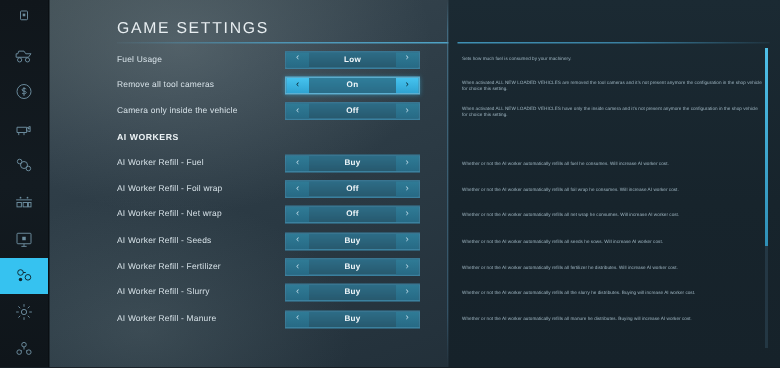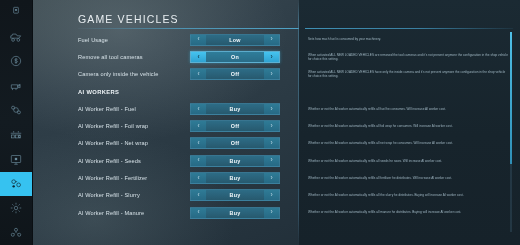--- a/index.html
+++ b/index.html
@@ -240,21 +240,21 @@
             <circle class="gl" cx="12" cy="6.5" r="2.6"></circle>
             <circle class="gl" cx="6.5" cy="15" r="2.6"></circle>
             <circle class="gl" cx="17.5" cy="15" r="2.6"></circle>
             <path class="gl" d="M12 9.1v3M9.6 13.2l-1 .6M14.4 13.2l1 .6"></path>
           </svg>
         </span>
       </div>
     </div>
 
   <div id="panel">
-    <div id="title">GAME VEHICLES</div>
+    <div id="title">GAME SETTINGS</div>
     <div id="title-rule"></div>
     <div id="rows">
         <div class="row">
           <div class="row-label">Fuel Usage</div>
           <div class="spinner">
             <div class="sp-arrow dim">‹</div>
             <div class="sp-val">Low</div>
             <div class="sp-arrow dim">›</div>
           </div>
         </div>

